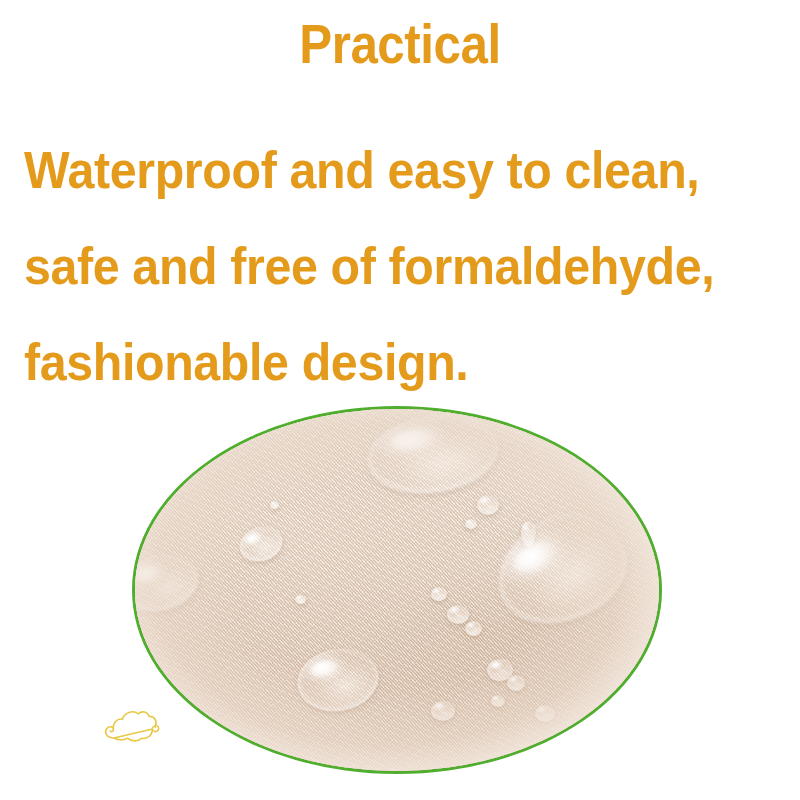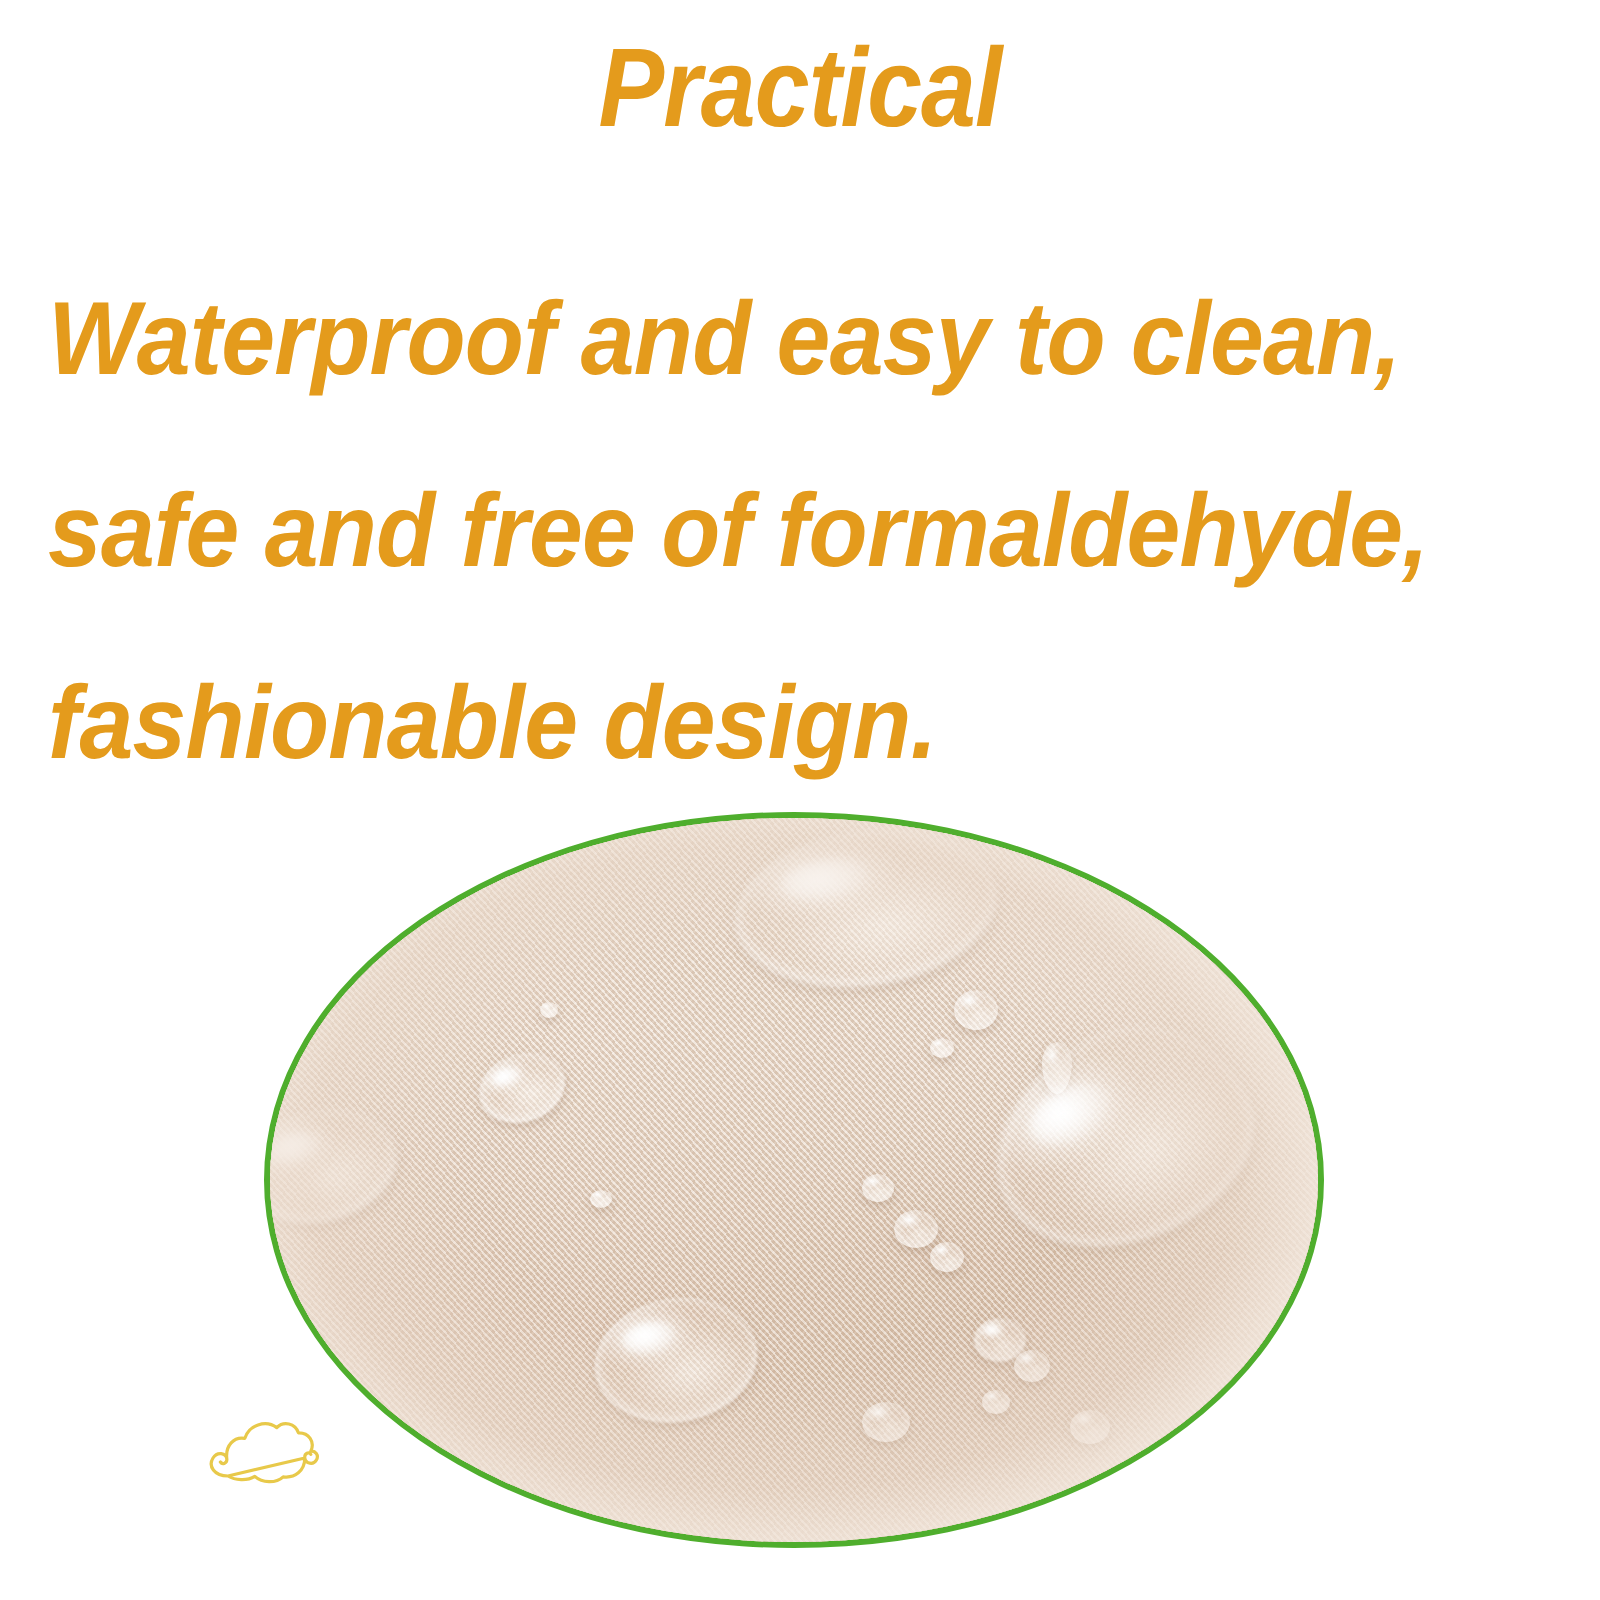--- a/index.html
+++ b/index.html
@@ -13,21 +13,20 @@
     overflow: hidden;
     font-family: "Liberation Sans", "DejaVu Sans", sans-serif;
     position: relative;
   }
 
   #page {
     position: relative;
     width: 800px;
     height: 712px;
     background: #ffffff;
-    font-style: italic;
   }
 
   
   .headline-block {
     position: absolute;
     left: 0;
     top: 0;
     width: 800px;
   }
 

